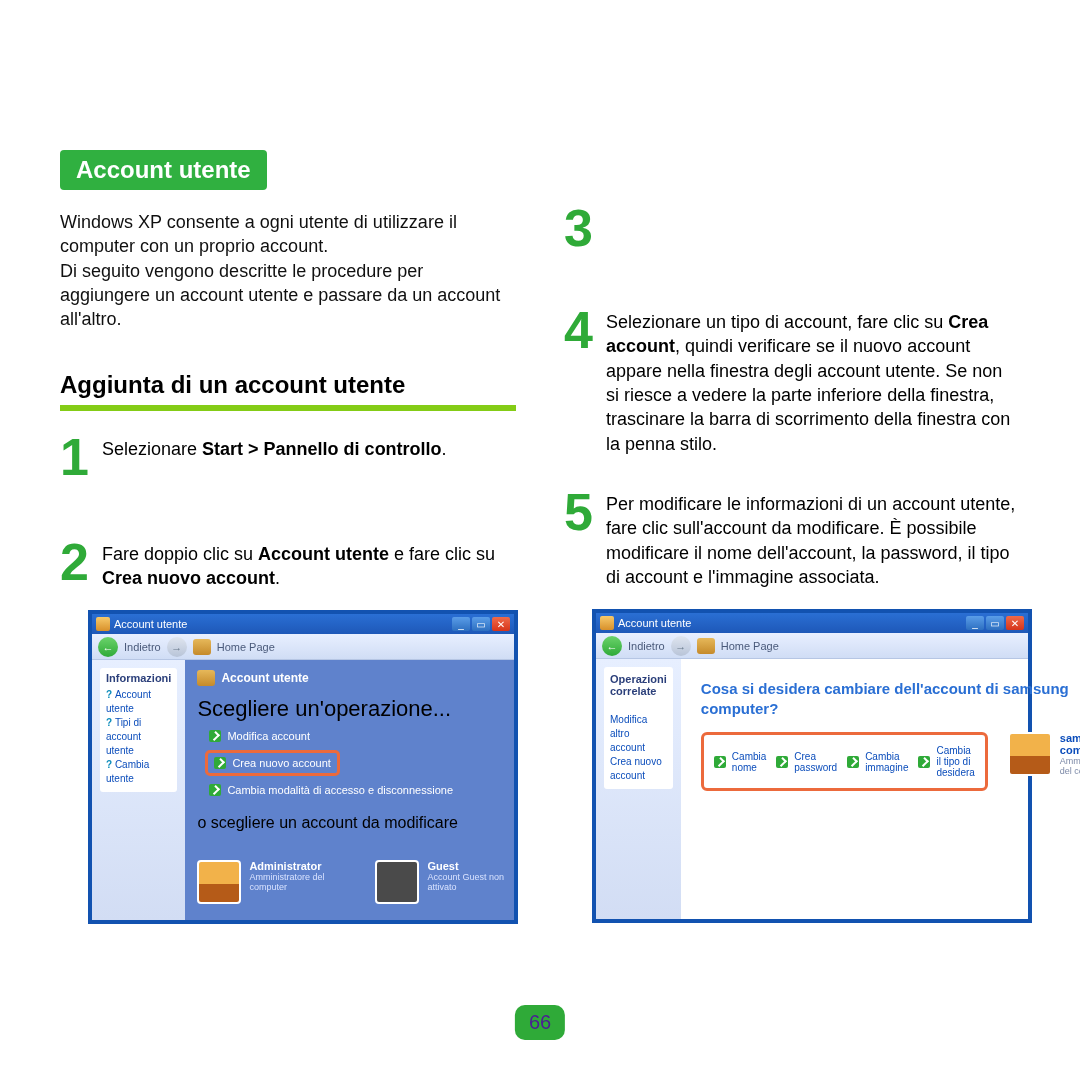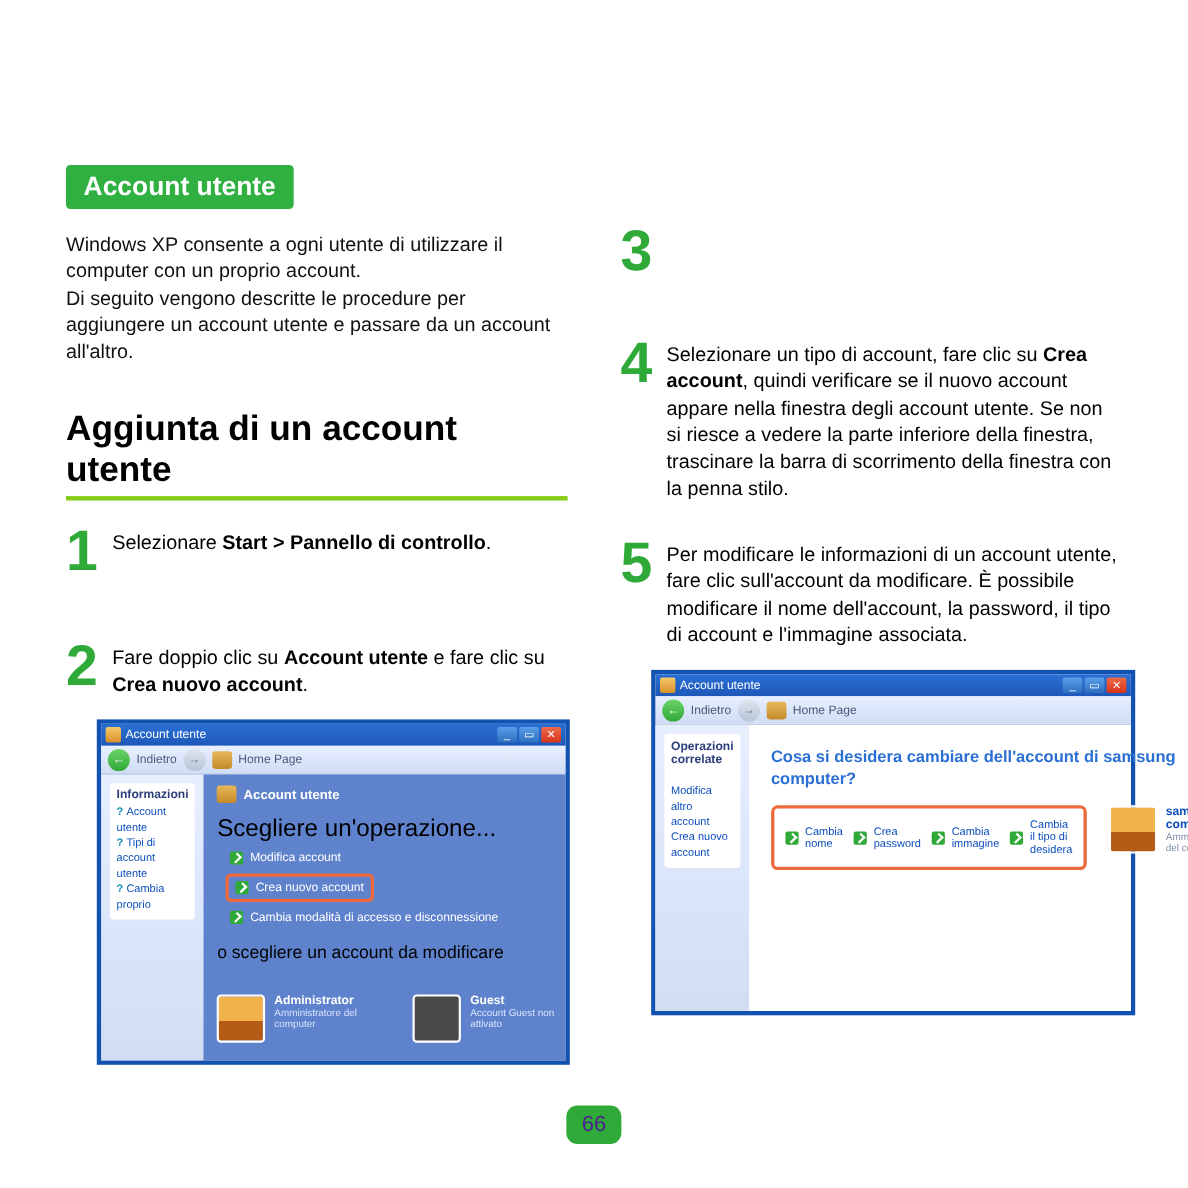--- a/index.html
+++ b/index.html
@@ -32,25 +32,25 @@
     padding: 6px 16px;
     border-radius: 4px;
     margin-bottom: 20px;
   }
   .intro {
     font-size: 18px;
     line-height: 1.35;
     color: #101010;
   }
   .subhead {
-    font-size: 32px;
+    font-size: 24px;
     font-weight: bold;
     margin-top: 40px;
     padding-bottom: 6px;
-    border-bottom: 4px solid #84cc16;
+    border-bottom: 6px solid #84cc16;
   }
 
   .step {
     display: flex;
     gap: 10px;
     margin-top: 24px;
   }
   .stepnum {
     color: #2faa38;
     font-size: 52px;
@@ -225,21 +225,21 @@
         <span class="navbtn navfwd">→</span>
         <span class="peopleicon"></span>
         <span>Home Page</span>
       </div>
       <div class="win-body">
         <div class="win-side">
           <div class="side-panel">
             <div class="hdr">Informazioni</div>
             <a href="#" class="qicon">Account utente</a>
             <a href="#" class="qicon">Tipi di account utente</a>
-            <a href="#" class="qicon">Cambia proprio</a>
+            <a href="#" class="qicon">Cambia utente</a>
           </div>
         </div>
         <div class="win-main">
           <h3>
               <span class="peopleicon"></span>
               <span>Account utente</span>
             </h3>
           <div class="prompt1">Scegliere un'operazione...</div>
           <div class="opt">
               <span class="sqicon"></span>

